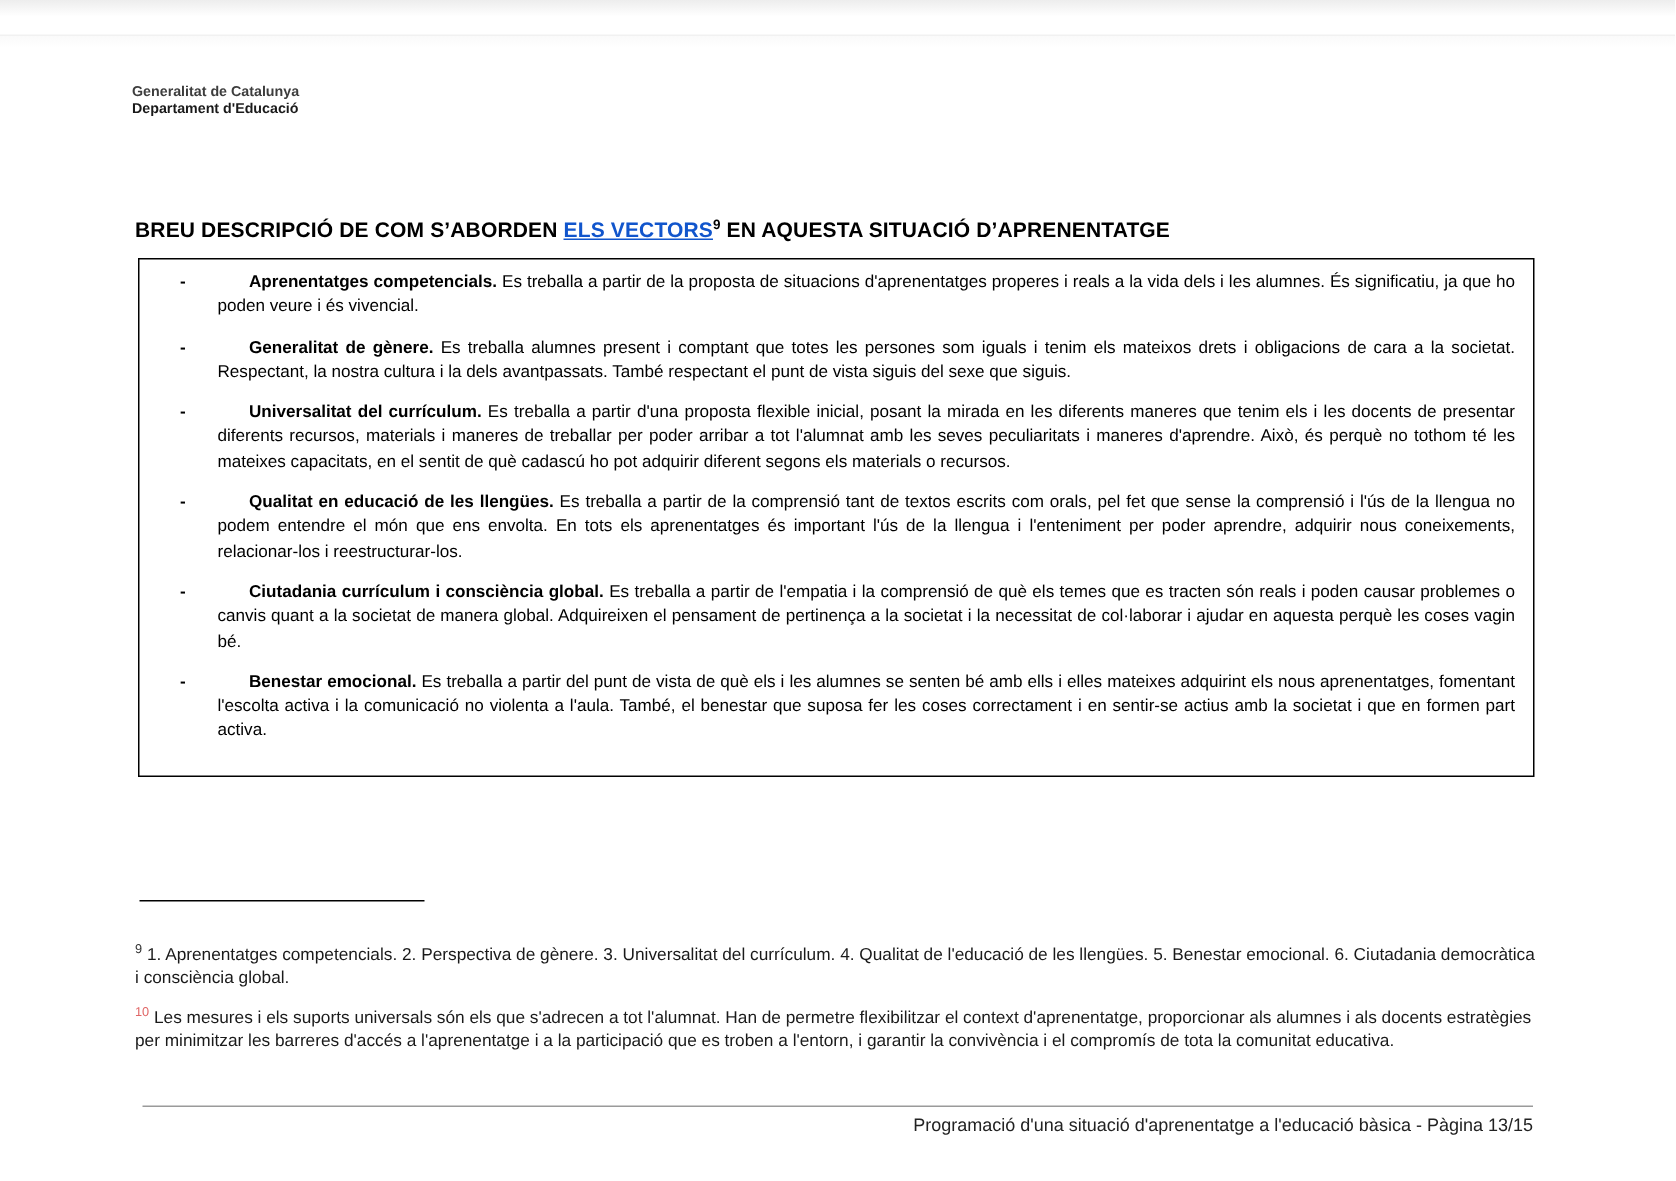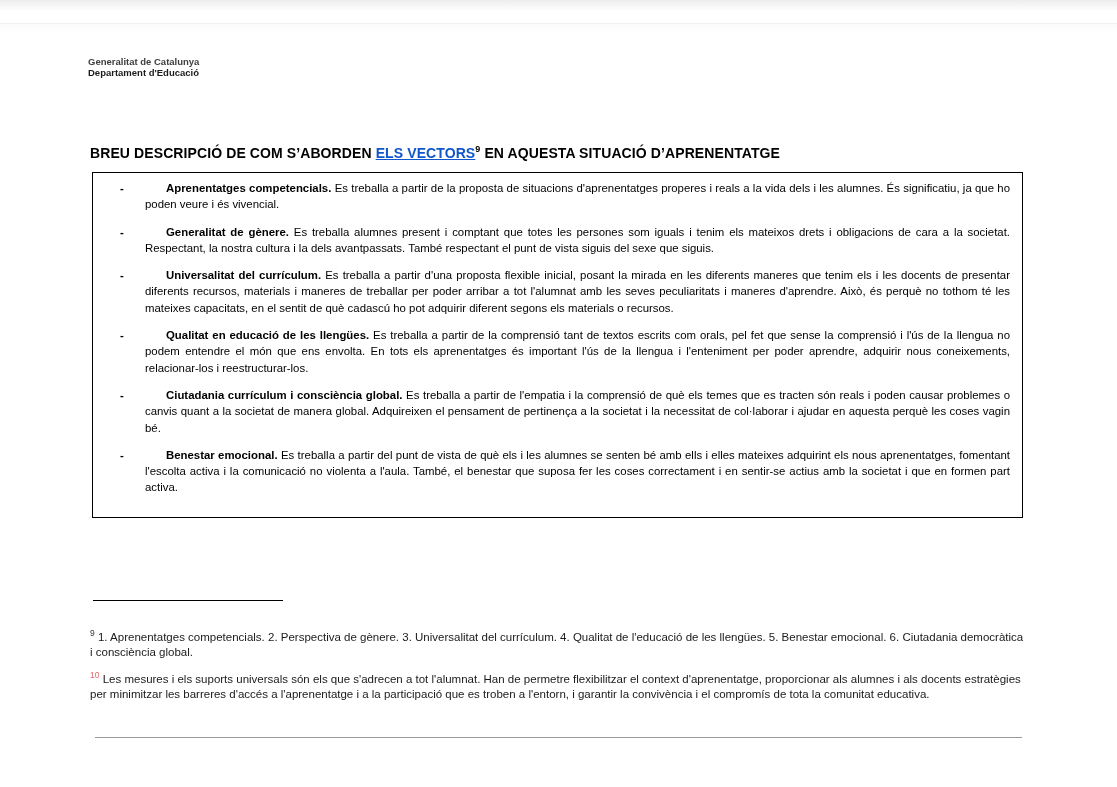--- a/index.html
+++ b/index.html
@@ -103,13 +103,14 @@
   <div class="fn-sep"></div>
 
   <div class="footnotes">
 
       <div class="footnote"><sup style="color: rgb(51, 51, 51);">9</sup> <span>1. Aprenentatges competencials. 2. Perspectiva de gènere. 3. Universalitat del currículum. 4. Qualitat de l'educació de les llengües. 5. Benestar emocional. 6. Ciutadania democràtica i consciència global.</span></div>
 
       <div class="footnote"><sup style="color: rgb(224, 102, 102);">10</sup> <span>Les mesures i els suports universals són els que s'adrecen a tot l'alumnat. Han de permetre flexibilitzar el context d'aprenentatge, proporcionar als alumnes i als docents estratègies per minimitzar les barreres d'accés a l'aprenentatge i a la participació que es troben a l'entorn, i garantir la convivència i el compromís de tota la comunitat educativa.</span></div>
     </div>
 
   <div class="footer-line"></div>
+  <div class="footer-text">Programació d'una situació d'aprenentatge a l'educació bàsica - Pàgina 13/15</div>
 </div>
 
 </body></html>

